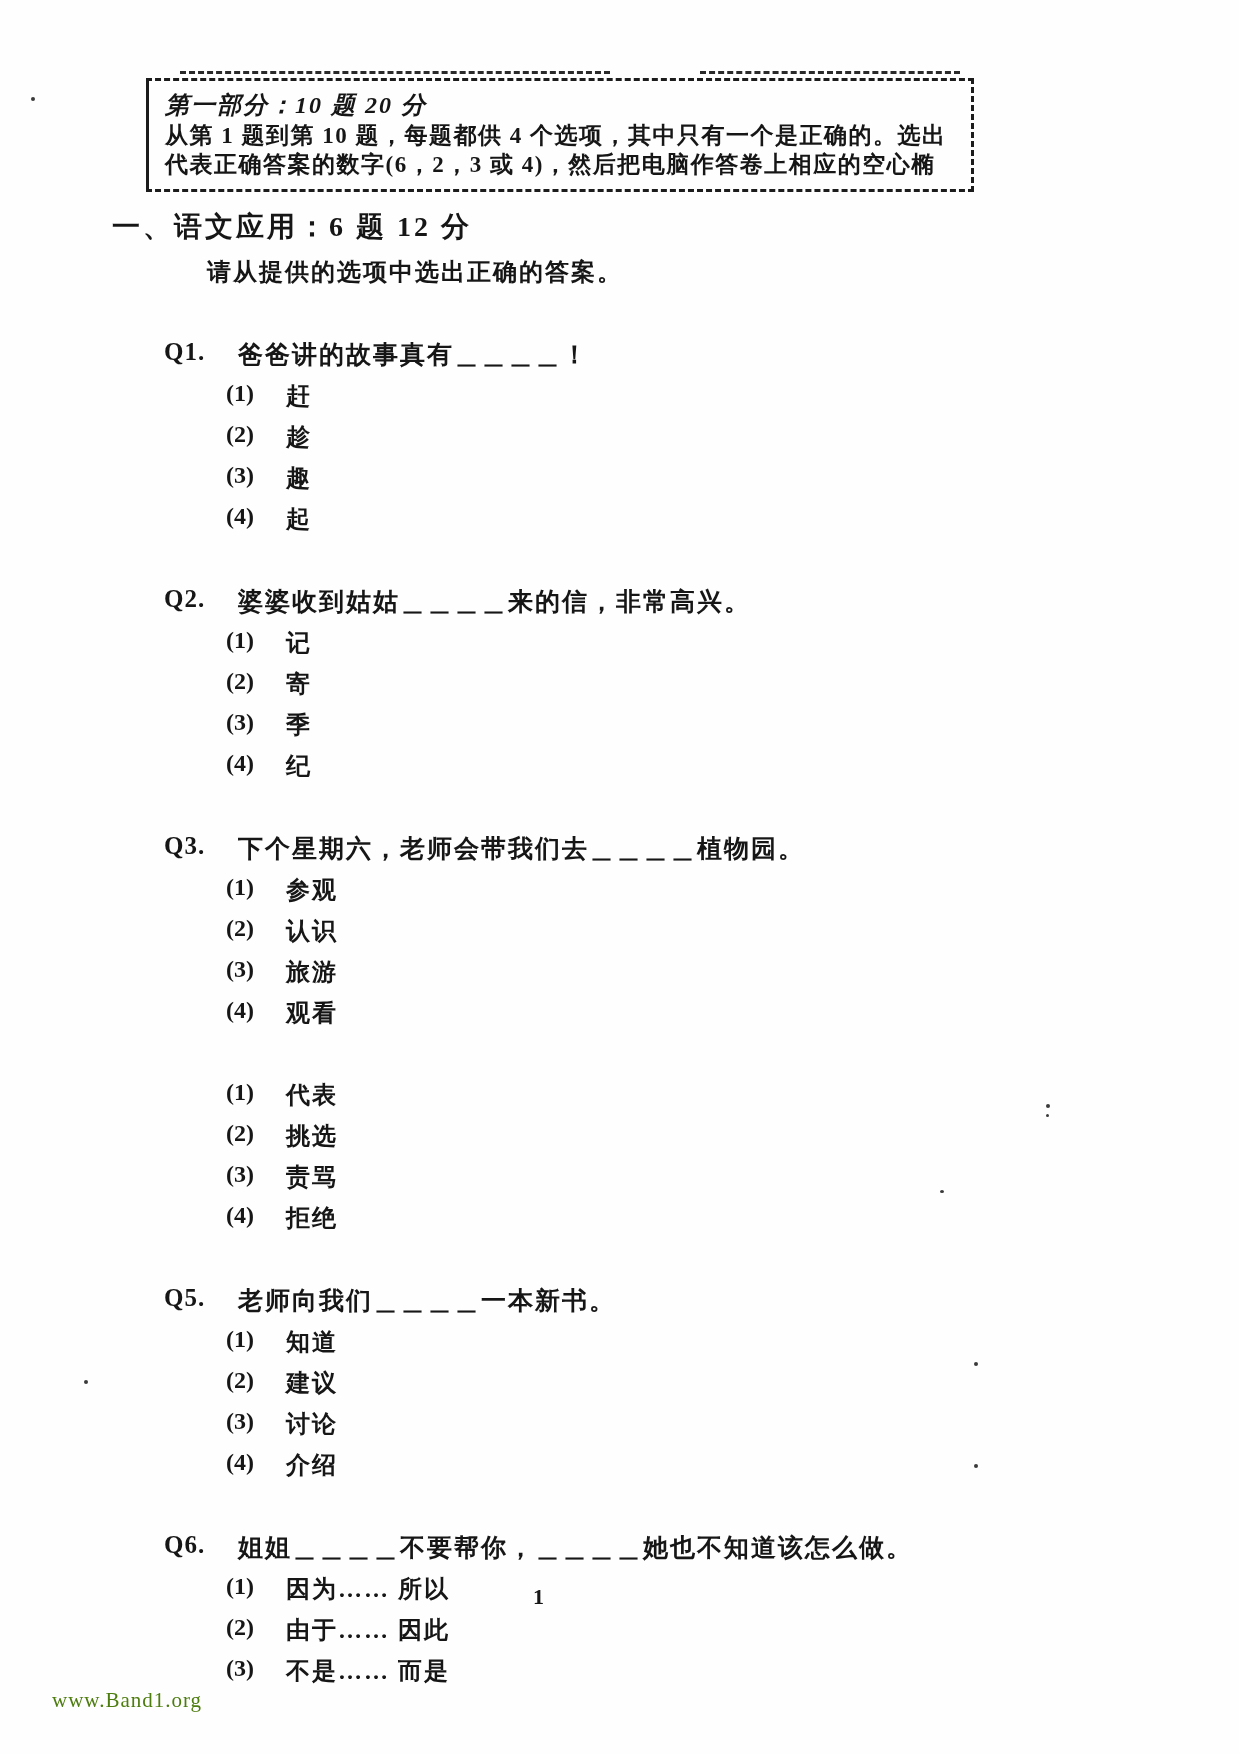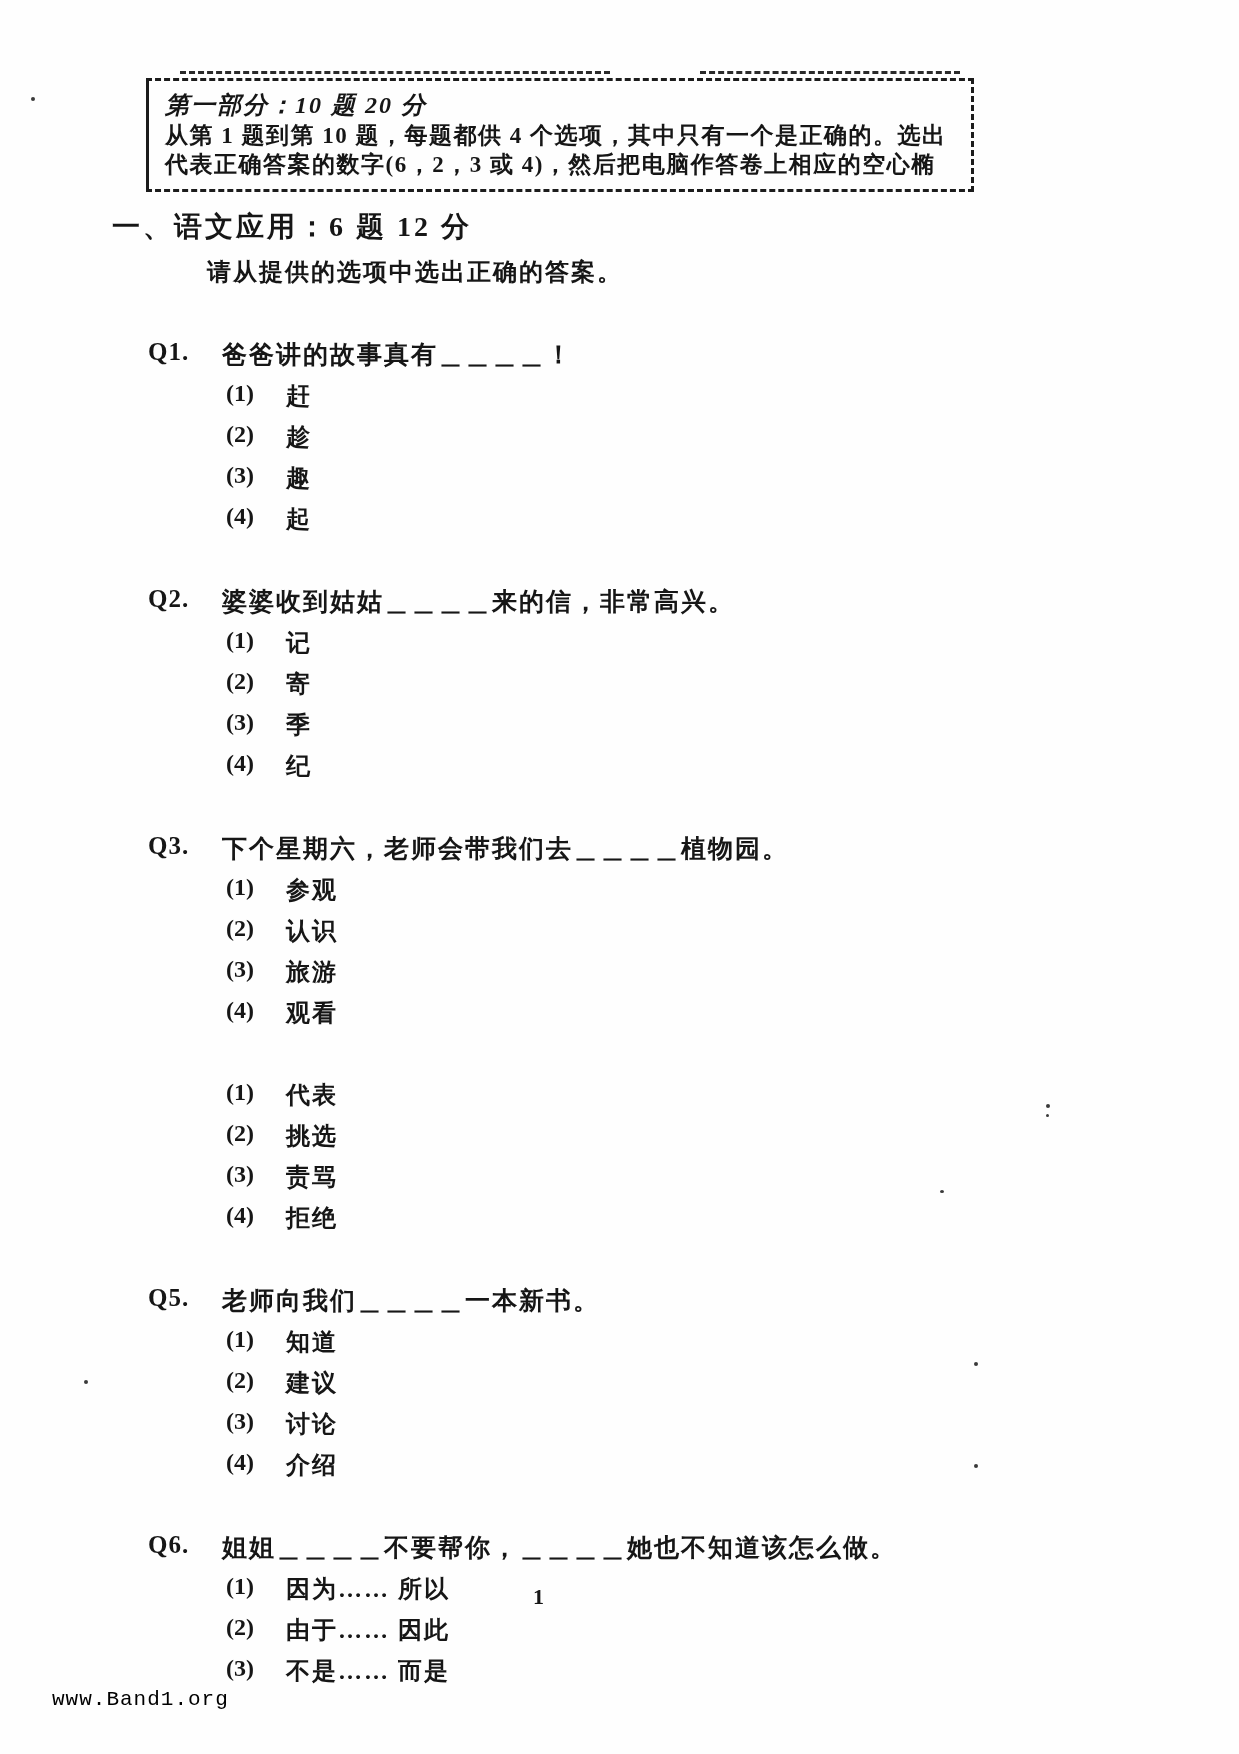--- a/index.html
+++ b/index.html
@@ -49,20 +49,21 @@
     letter-spacing: 2px;
   }
   .question { margin: 50px 0 0 148px; }
   .q-row { display: flex; }
   .q-num {
     width: 74px;
     font-size: 25px;
     font-weight: bold;
     letter-spacing: 1px;
     flex: 0 0 auto;
+    margin-left: 16px;
   }
   .q-stem {
     font-size: 25px;
     font-weight: bold;
     letter-spacing: 2px;
   }
   .option { display: flex; margin: 9px 0 0 78px; }
   .opt-num {
     width: 60px;
     font-size: 24px;
@@ -79,22 +80,22 @@
     left: 533px;
     top: 1584px;
     font-size: 22px;
     font-weight: bold;
   }
   .watermark {
     position: absolute;
     left: 52px;
     top: 1688px;
     font-size: 21px;
-    color: #000000;
-    font-family: Liberation Mono, monospace;
+    color: #4d7c0f;
+    font-family: Liberation Serif, serif;
     letter-spacing: 1px;
   }
   
   .speck {
     position: absolute;
     background: #3a3a3a;
     border-radius: 50%;
   }
   .s1 { left: 31px;  top: 97px;   width: 4px; height: 4px; }
   .s2 { left: 1046px; top: 1104px; width: 4px; height: 4px; }

